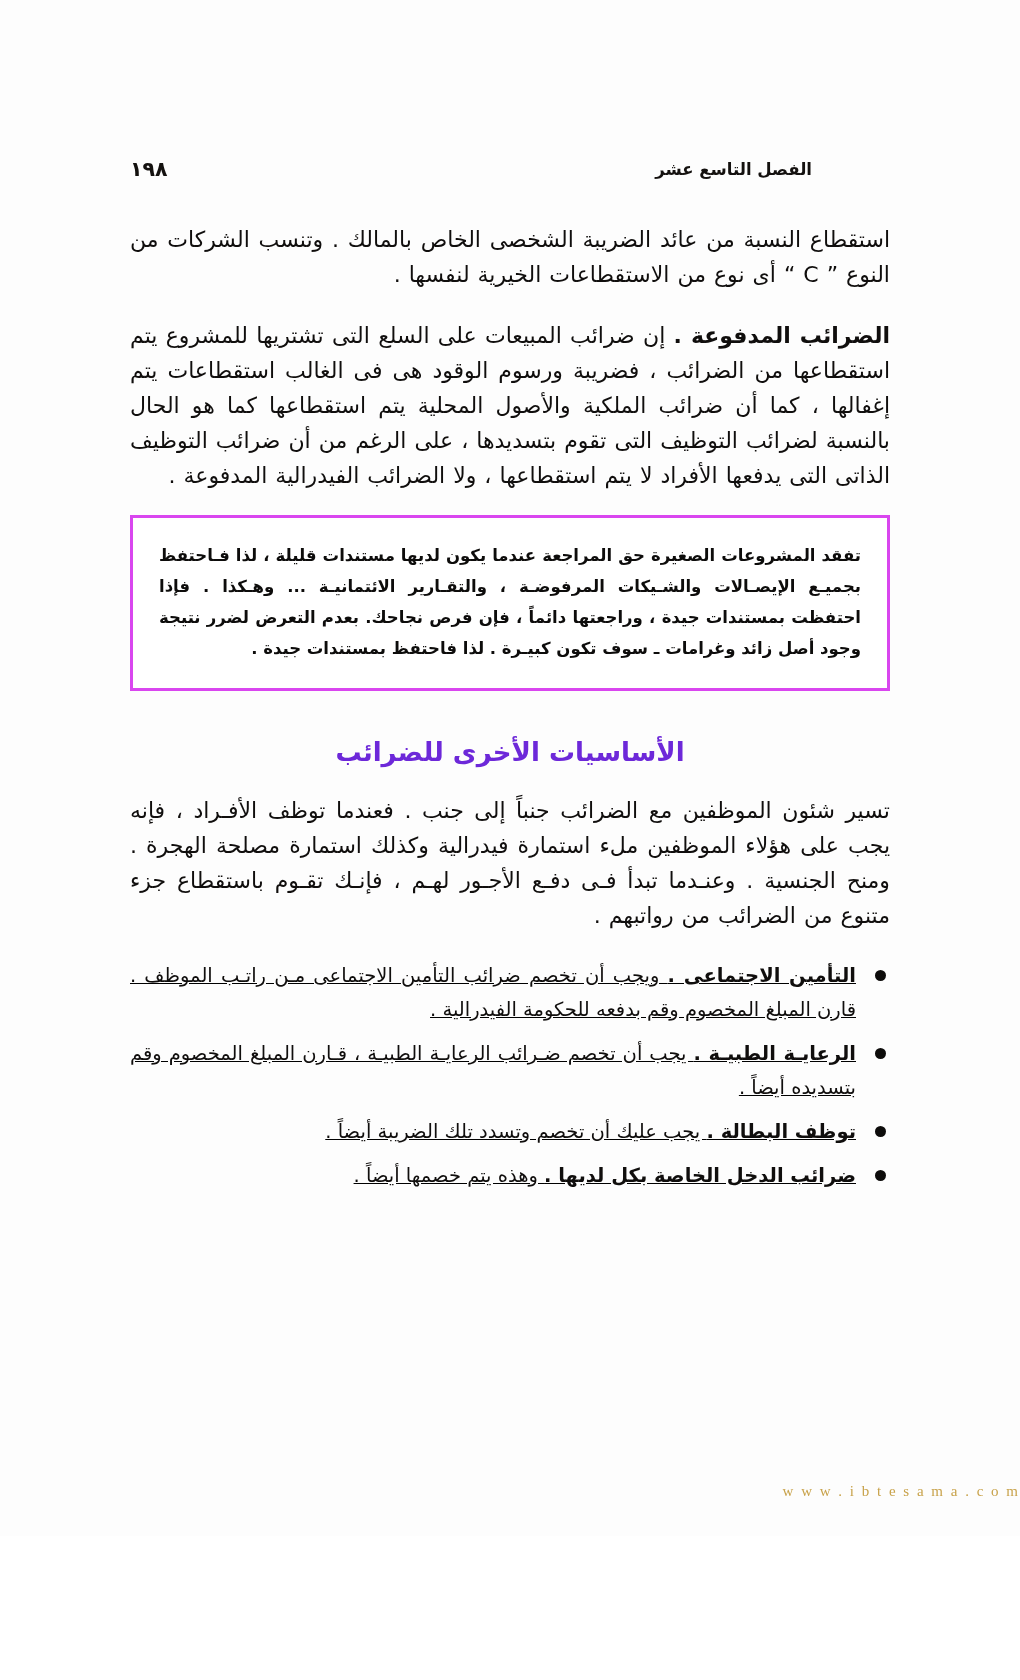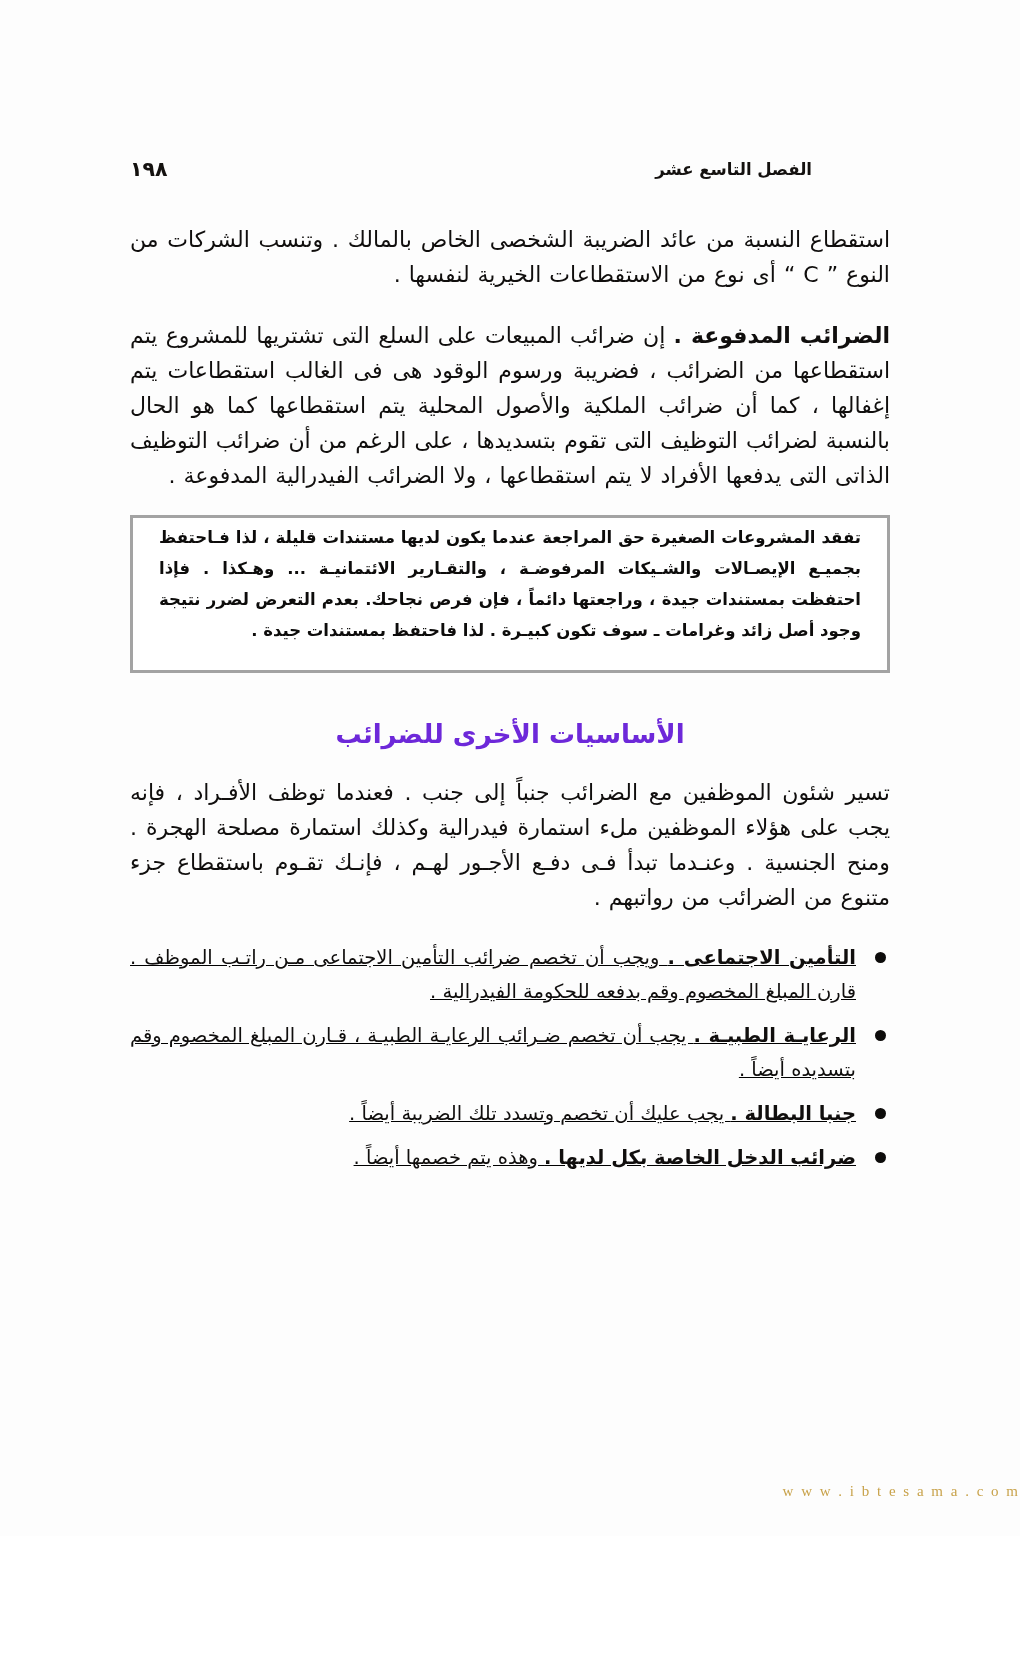--- a/index.html
+++ b/index.html
@@ -67,22 +67,22 @@
   p.body-par.tight {
     margin-bottom: 22px;
   }
   .lead-term {
     font-weight: bold;
     margin-top: 44px;
   }
 
   
   .callout {
-    border: 3px solid #a3a3a3;
-    padding: 4px 26px 24px 26px;
+    border: 3px solid #d946ef;
+    padding: 22px 26px 24px 26px;
     margin: 20px 0 0 0;
     background: #ffffff;
     box-sizing: border-box;
   }
   .callout p {
     margin: 0;
     font-size: 16.5px;
     line-height: 31px;
     font-weight: bold;
     color: #0d0c0b;
@@ -175,21 +175,21 @@
       <li>
         <span class="marker"></span>
         <span class="bold-term">التأمين الاجتماعى .</span><span> ويجب أن تخصم ضرائب التأمين الاجتماعى مـن راتـب الموظف . قارن المبلغ المخصوم وقم بدفعه للحكومة الفيدرالية .</span>
       </li>
       <li>
         <span class="marker"></span>
         <span class="bold-term">الرعايـة الطبيـة .</span><span> يجب أن تخصم ضـرائب الرعايـة الطبيـة ، قـارن المبلغ المخصوم وقم بتسديده أيضاً .</span>
       </li>
       <li>
         <span class="marker"></span>
-        <span class="bold-term">جنبا البطالة .</span><span> يجب عليك أن تخصم وتسدد تلك الضريبة أيضاً .</span>
+        <span class="bold-term">توظف البطالة .</span><span> يجب عليك أن تخصم وتسدد تلك الضريبة أيضاً .</span>
       </li>
       <li>
         <span class="marker"></span>
         <span class="bold-term">ضرائب الدخل الخاصة بكل لديها .</span><span> وهذه يتم خصمها أيضاً .</span>
       </li>
     </ul>
 
   </div>
 
   <div class="watermark">w w w . i b t e s a m a . c o m</div>

